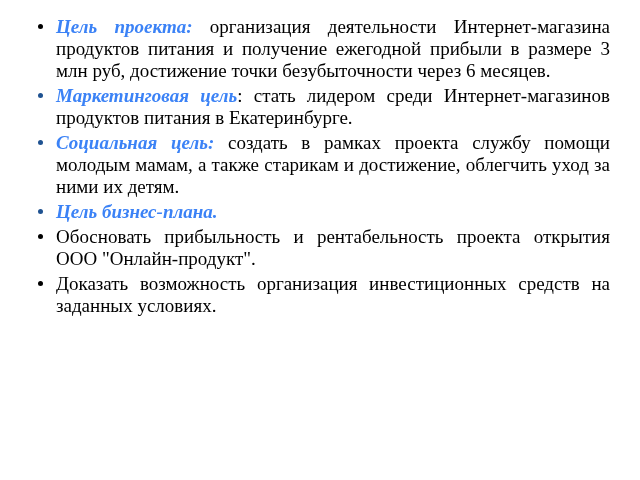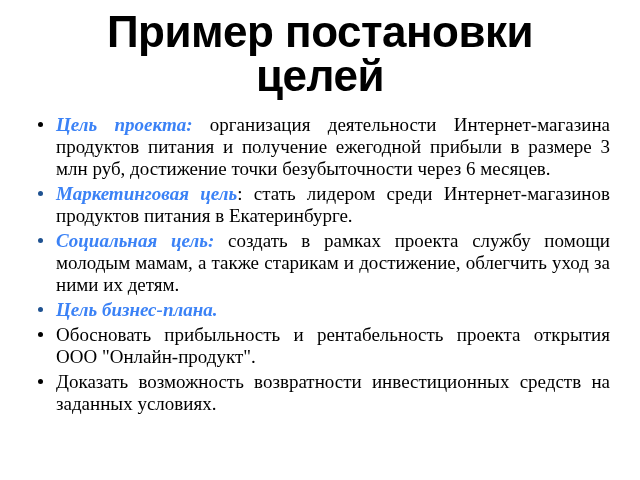--- a/index.html
+++ b/index.html
@@ -59,21 +59,20 @@
     color: #3b82f6;
     font-weight: bold;
     font-style: italic;
   }
 </style>
 </head>
 <body>
 
 <div class="slide">
 
-  <div class="slide-title">Пример постановки целей</div>
 
   <div class="content">
 
     <div class="bullet-item" data-bullet="black">
       <span class="bullet-dot"></span><span class="lead-text">Цель проекта: </span><span>организация деятельности Интернет-магазина продуктов питания и получение ежегодной прибыли в размере 3 млн руб, достижение точки безубыточности через 6 месяцев.</span>
     </div>
 
     <div class="bullet-item" data-bullet="blue">
       <span class="bullet-dot"></span><span class="lead-text">Маркетинговая цель</span><span>: стать лидером среди Интернет-магазинов продуктов питания в Екатеринбурге.</span>
     </div>
@@ -84,18 +83,18 @@
 
     <div class="bullet-item" data-bullet="blue">
       <span class="bullet-dot"></span><span class="lead-text">Цель бизнес-плана.</span><span></span>
     </div>
 
     <div class="bullet-item" data-bullet="black">
       <span class="bullet-dot"></span><span class="lead-text"></span><span>Обосновать прибыльность и рентабельность проекта открытия ООО "Онлайн-продукт".</span>
     </div>
 
     <div class="bullet-item" data-bullet="black">
-      <span class="bullet-dot"></span><span class="lead-text"></span><span>Доказать возможность возвратности инвестиционных средств на заданных условиях.</span>
+      <span class="bullet-dot"></span><span class="lead-text"></span><span>Доказать возможность организация инвестиционных средств на заданных условиях.</span>
     </div>
 
 
   </div>
 </div>
 
 </body></html>

